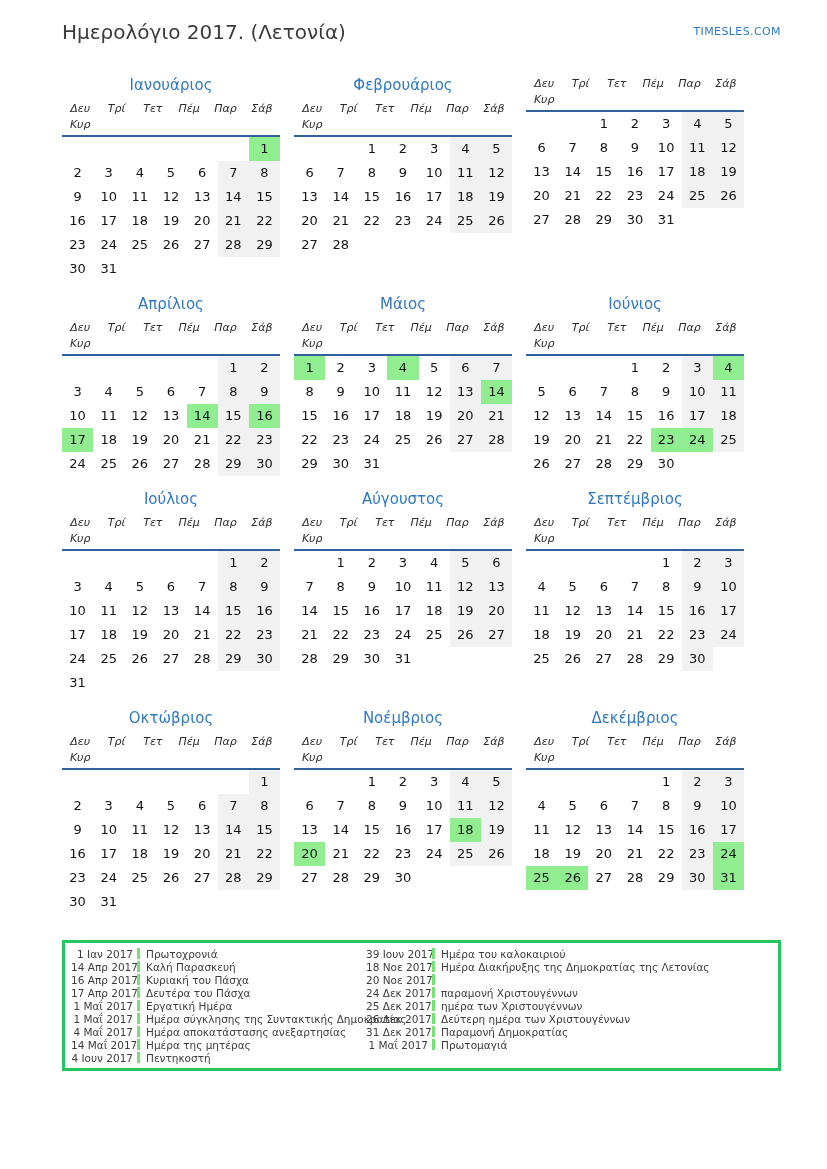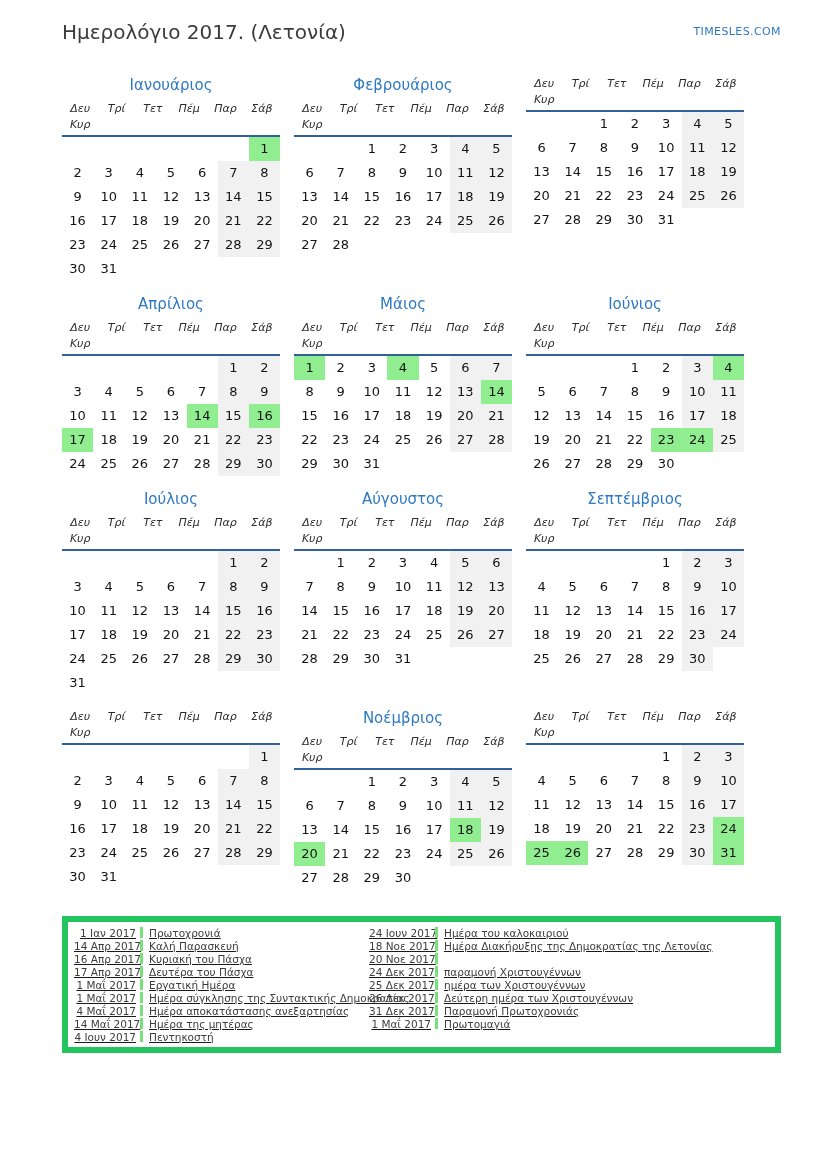--- a/index.html
+++ b/index.html
@@ -17,22 +17,22 @@
   .weekdays {
     display:grid; grid-template-columns:repeat(6,1fr);
     border-bottom:2px solid var(--rule,#30619c); padding-bottom:2px;font-style:italic;
   }
   .wd { text-align:center; font-size:11px; color:#2b2b2b; height:16px; line-height:16px; }
   .days { display:grid; grid-template-columns:repeat(7,1fr); }
   .day { height:24px; line-height:24px; text-align:center; font-size:13px; color:#141414; }
   .day.weekend { background:var(--weekend,#f1f1f1); }
   .day.holiday { background:var(--holiday,#90ee90); }
   .legend {
-    margin-top:26px; border:6px solid #22c55e; padding:4px 6px;
-    display:grid; grid-template-columns:295px 1fr;text-decoration:underline;
+    margin-top:26px; border:3px solid #22c55e; padding:4px 6px;
+    display:grid; grid-template-columns:295px 1fr;
   }
   .legend-col { display:flex; flex-direction:column; }
   .legend-item { display:flex; align-items:center; height:13px; font-size:10.5px; color:#3c3c3c; white-space:nowrap; }
   .legend-date { width:62px; text-align:right; flex:none; }
   .legend-bar { width:3px; height:11px; background:var(--bar,#77e077); margin:0 6px 0 4px; flex:none; }
   .legend-label { overflow:visible; }
 </style>
 </head>
 <body>
 
@@ -491,20 +491,21 @@
           <div class="day">25</div>
           <div class="day">26</div>
           <div class="day">27</div>
           <div class="day">28</div>
           <div class="day">29</div>
           <div class="day weekend">30</div>
           <div class="day"></div>
         </div>
       </div>
       <div class="month">
+        <div class="month-title">Οκτώβριος</div>
         <div class="weekdays">
           <div class="wd">Δευ</div>
           <div class="wd">Τρί</div>
           <div class="wd">Τετ</div>
           <div class="wd">Πέμ</div>
           <div class="wd">Παρ</div>
           <div class="wd">Σάβ</div>
           <div class="wd">Κυρ</div>
         </div>
         <div class="days">
@@ -595,20 +596,21 @@
           <div class="day">27</div>
           <div class="day">28</div>
           <div class="day">29</div>
           <div class="day">30</div>
           <div class="day"></div>
           <div class="day"></div>
           <div class="day"></div>
         </div>
       </div>
       <div class="month">
+        <div class="month-title">Δεκέμβριος</div>
         <div class="weekdays">
           <div class="wd">Δευ</div>
           <div class="wd">Τρί</div>
           <div class="wd">Τετ</div>
           <div class="wd">Πέμ</div>
           <div class="wd">Παρ</div>
           <div class="wd">Σάβ</div>
           <div class="wd">Κυρ</div>
         </div>
         <div class="days">
@@ -694,21 +696,21 @@
           <span class="legend-label">Ημέρα της μητέρας</span>
         </div>
         <div class="legend-item">
           <span class="legend-date">4 Ιουν 2017</span>
           <span class="legend-bar"></span>
           <span class="legend-label">Πεντηκοστή</span>
         </div>
       </div>
     <div class="legend-col">
         <div class="legend-item">
-          <span class="legend-date">24 Ιουν 2017</span>
+          <span class="legend-date">39 Ιουν 2017</span>
           <span class="legend-bar"></span>
           <span class="legend-label">Ημέρα του καλοκαιριού</span>
         </div>
         <div class="legend-item">
           <span class="legend-date">18 Νοε 2017</span>
           <span class="legend-bar"></span>
           <span class="legend-label">Ημέρα Διακήρυξης της Δημοκρατίας της Λετονίας</span>
         </div>
         <div class="legend-item">
           <span class="legend-date">20 Νοε 2017</span>
@@ -725,21 +727,21 @@
           <span class="legend-label">ημέρα των Χριστουγέννων</span>
         </div>
         <div class="legend-item">
           <span class="legend-date">26 Δεκ 2017</span>
           <span class="legend-bar"></span>
           <span class="legend-label">Δεύτερη ημέρα των Χριστουγέννων</span>
         </div>
         <div class="legend-item">
           <span class="legend-date">31 Δεκ 2017</span>
           <span class="legend-bar"></span>
-          <span class="legend-label">Παραμονή Πρωτοχρονιάς</span>
+          <span class="legend-label">Παραμονή Δημοκρατίας</span>
         </div>
         <div class="legend-item">
           <span class="legend-date">1 Μαΐ 2017</span>
           <span class="legend-bar"></span>
           <span class="legend-label">Πρωτομαγιά</span>
         </div>
       </div>
   </div>
 </div>
 

